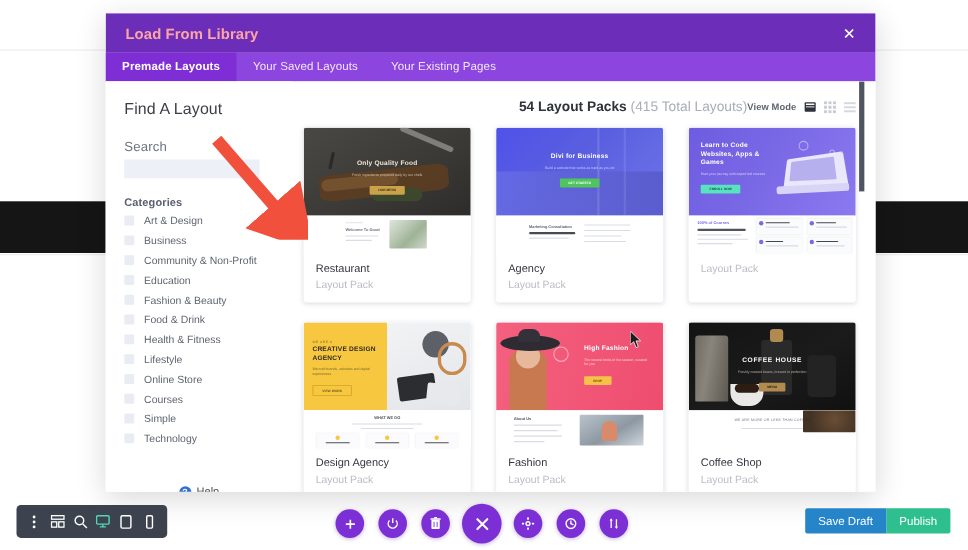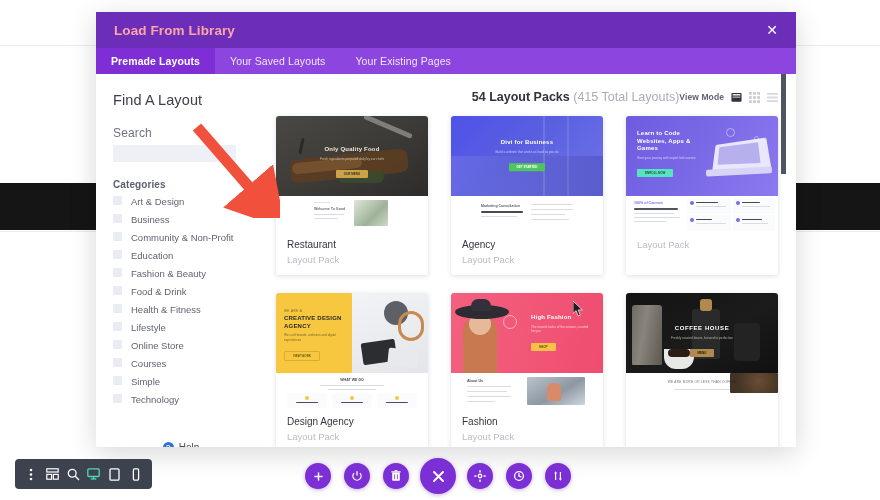--- a/index.html
+++ b/index.html
@@ -467,20 +467,24 @@
                   <div class="hero-p" style="color:#cfc8bd;">Freshly roasted beans, brewed to perfection</div>
                   <div class="hero-btn" style="background:#b08a4e;color:#241a08;">MENU</div>
                 </div>
               </div>
               <div class="sub">
                 <div style="position:absolute;left:0;right:0;top:7px;text-align:center;font-size:3.2px;color:#6f7480;letter-spacing:.25px;">WE ARE MORE OR LESS THAN COFFEE</div>
                 <div class="blk" style="left:104px;top:0;width:48px;height:20px;background:radial-gradient(circle at 60% 40%,#5a3a1f,#2e1c0c 70%);opacity:.9;"></div>
                 <div class="ln" style="left:48px;top:16px;width:56px;"></div>
               </div>
             </div>
+            <div class="card-meta">
+              <div class="card-name">Coffee Shop</div>
+              <div class="card-sub">Layout Pack</div>
+            </div>
           </div>
 
         </div>
 
         <div class="modal-scroll-track">
           <div class="modal-scroll-thumb"></div>
         </div>
       </div>
     </div>
   </div>
@@ -610,14 +614,18 @@
           <g stroke="#fff" stroke-width="1.2" fill="#fff">
             <line x1="3.6" y1="2" x2="3.6" y2="10"></line>
             <polygon points="3.6,1.2 2.2,3.4 5,3.4" stroke="none"></polygon>
             <line x1="8.4" y1="2" x2="8.4" y2="10"></line>
             <polygon points="8.4,10.8 7,8.6 9.8,8.6" stroke="none"></polygon>
           </g>
         </svg>
     </span>
   </div>
 
+  <div class="right-actions">
+    <span class="btn-draft">Save Draft</span>
+    <span class="btn-publish">Publish</span>
+  </div>
 
 </div>
 
 </body></html>

